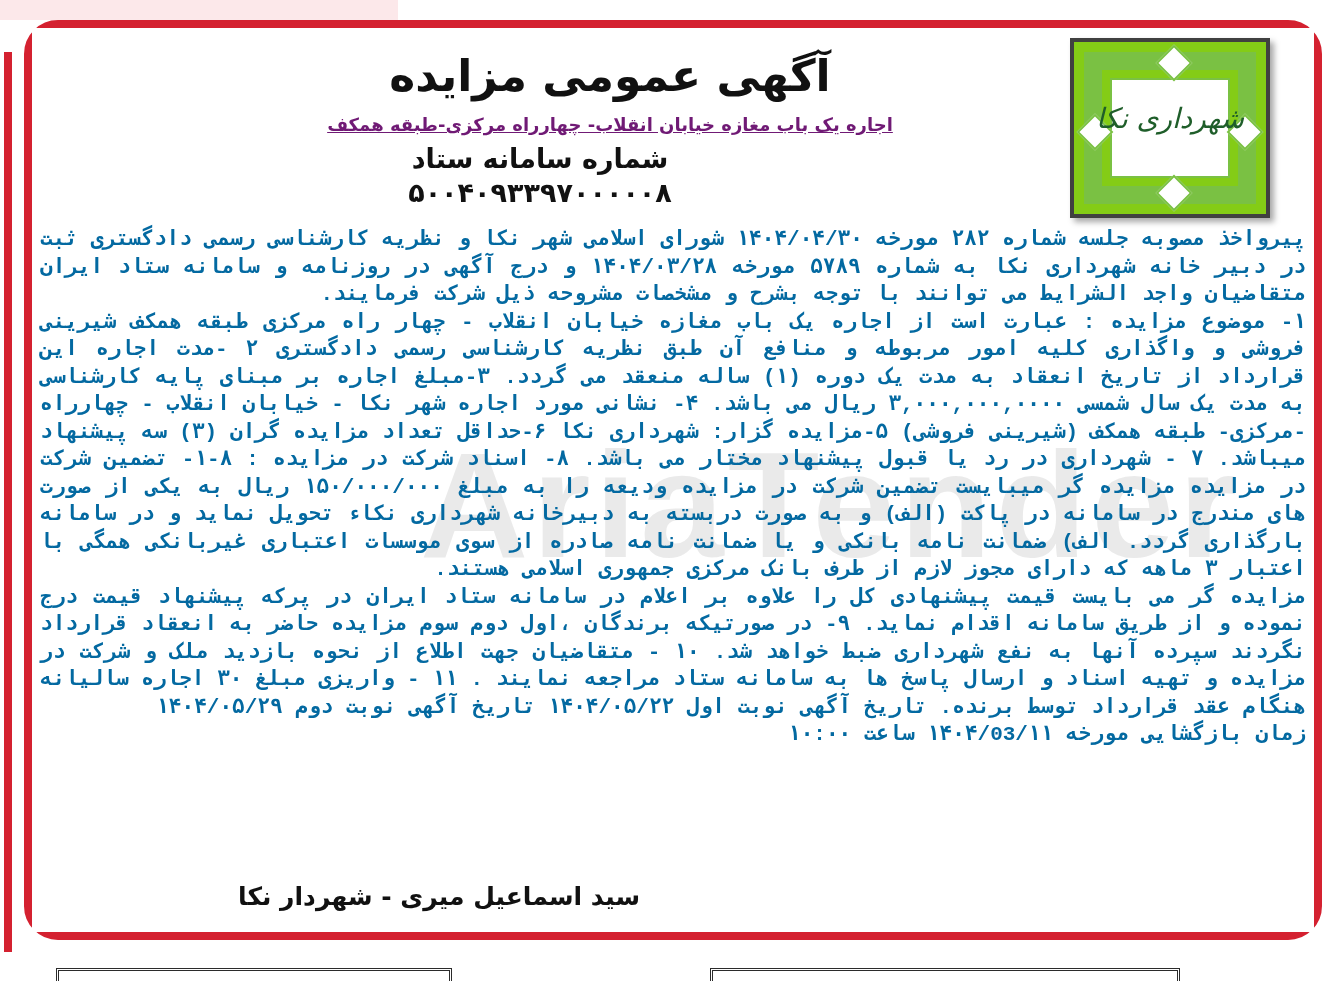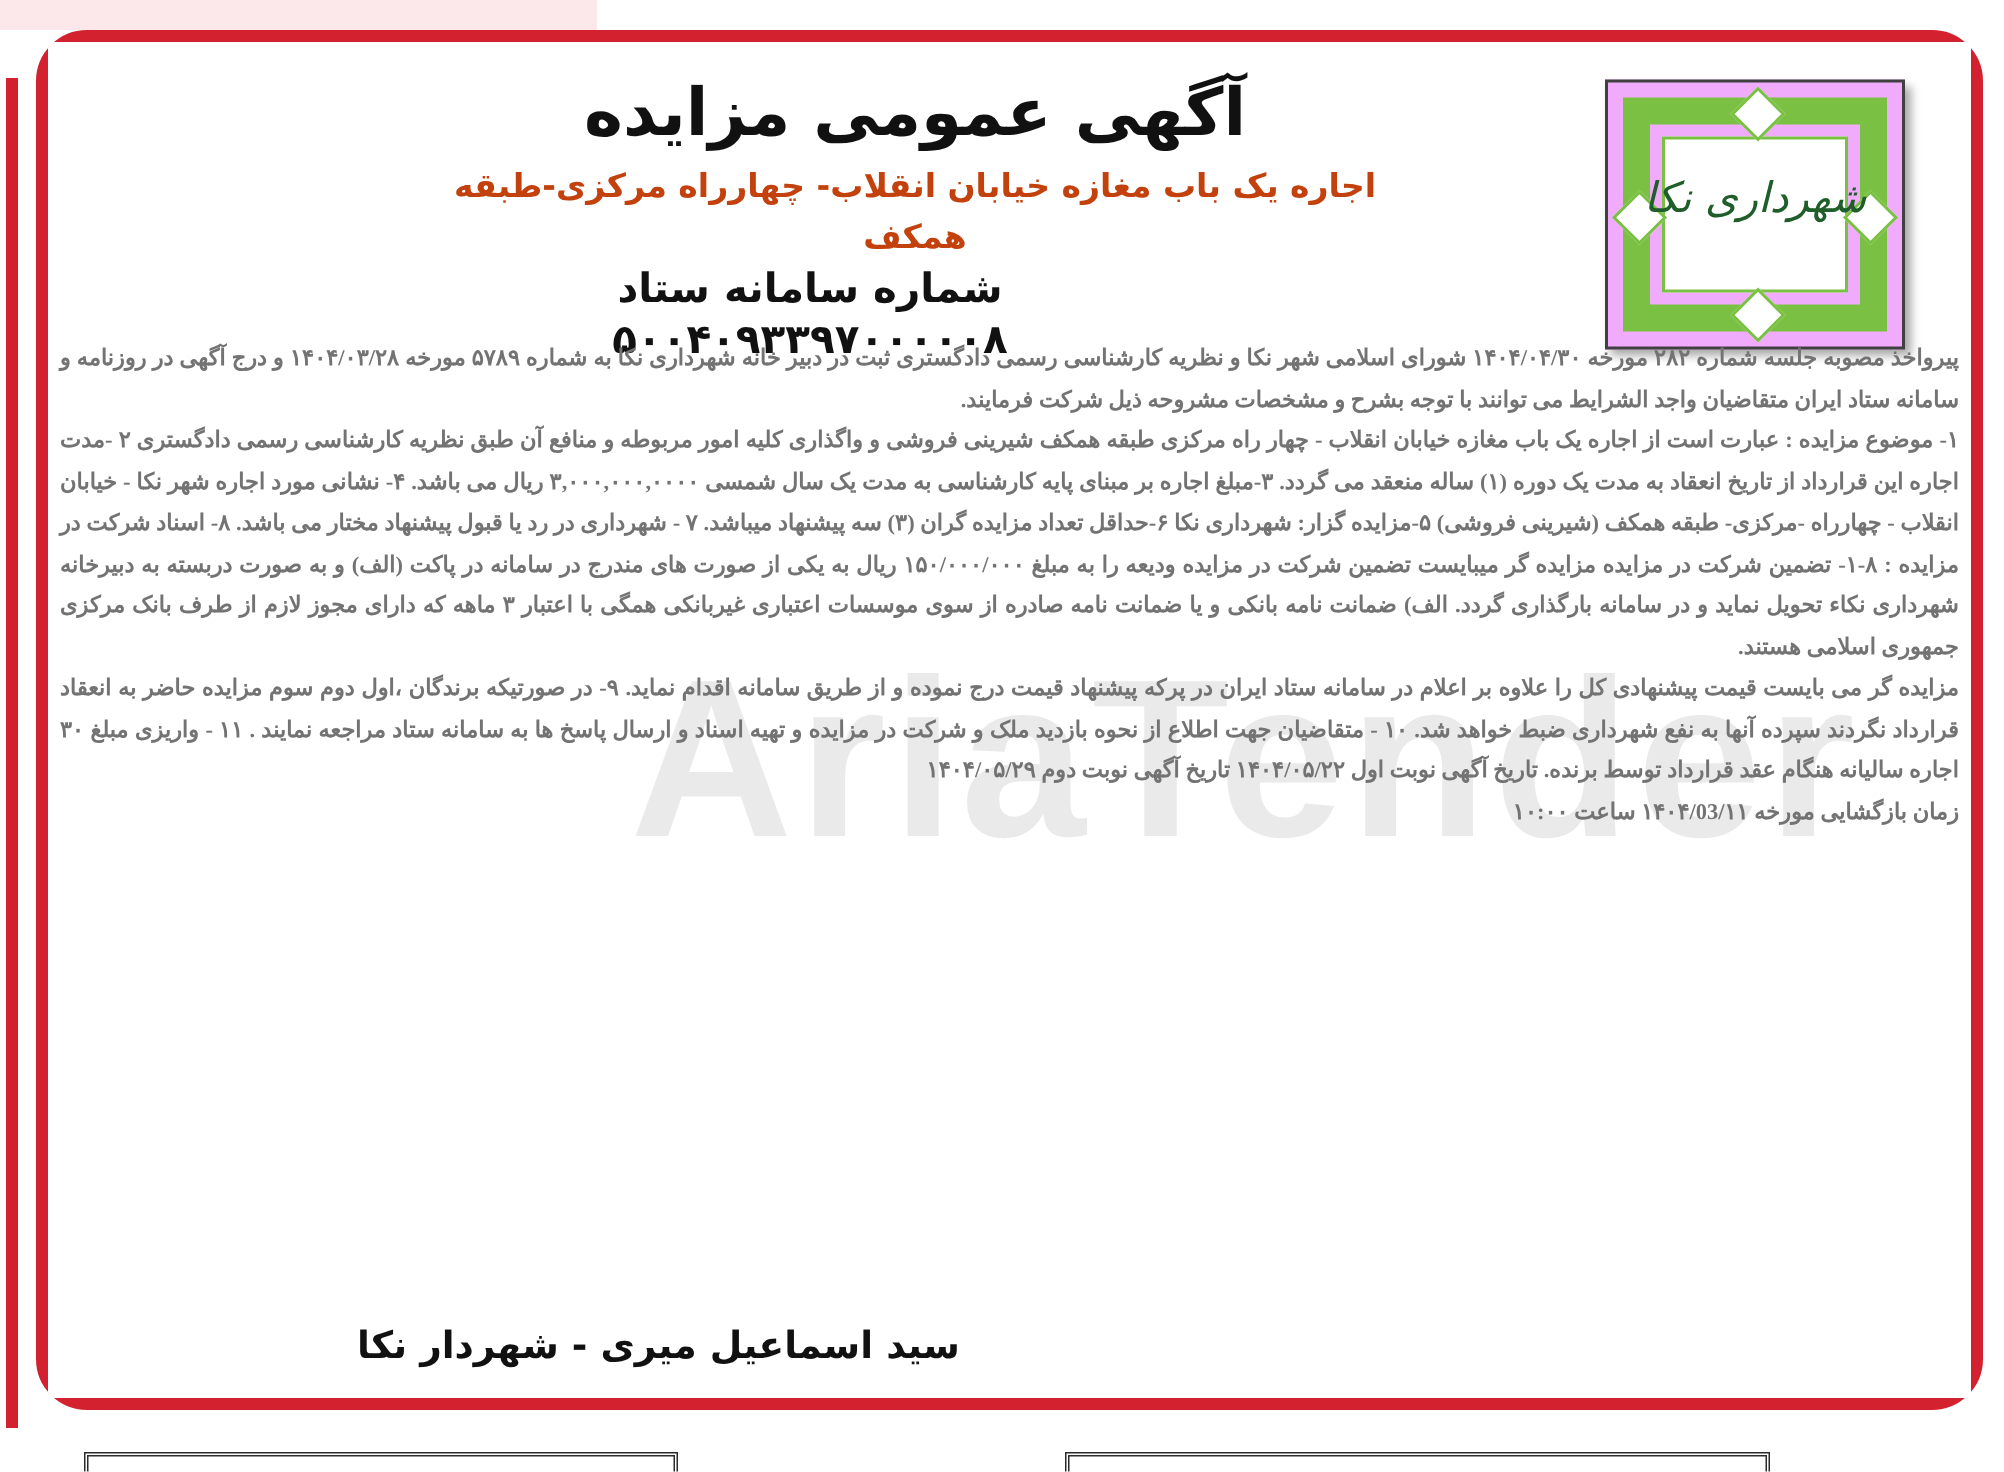--- a/index.html
+++ b/index.html
@@ -20,24 +20,23 @@
       position:absolute; left:24px; top:20px; width:1298px; height:920px;
       border:8px solid #d42130; box-sizing:border-box;
       border-radius:34px 34px 34px 34px;
     }
     .frame-inner-bg {
       position:absolute; left:32px; top:28px; width:1282px; height:904px;
       background:#ffffff;
     }
     .logo-box {
       position:absolute; left:1070px; top:38px; width:200px; height:180px;
-      border:2px solid #404040; background:#f0abfc;
+      border:4px solid #404040; background:#84cc16;
       box-shadow: 4px 4px 6px rgba(0,0,0,0.35);
       box-sizing:border-box;
-      margin-top:15px;
     }
     .logo-frame {
       position:absolute; left:10px; top:10px; right:10px; bottom:10px;
       border:18px solid #7ac143; box-sizing:border-box;
     }
     .logo-frame .inner {
       position:absolute; left:8px; top:8px; right:8px; bottom:8px;
       border:2px solid #7ac143; background:#fff;
     }
     .logo-diamond {
@@ -50,32 +49,32 @@
       color:#1f5e2a; direction:rtl;
     }
     .header {
       position:absolute; left:300px; top:48px; width:620px; direction:rtl; text-align:center;
     }
     .title {
       font-size:44px; font-weight:bold; color:#111; line-height:56px;
       font-family:"DejaVu Sans", sans-serif;
     }
     .subtitle {
-      font-size:22px; font-weight:bold; color:#c2410c; line-height:34px; margin-top:4px;
+      font-size:18px; font-weight:bold; color:#701a75; line-height:34px; margin-top:4px;text-decoration:underline;
     }
     .system-no {
       font-size:27px; font-weight:bold; color:#111; line-height:34px;
       text-align:center; padding-right:140px;
     }
     .body-text {
       position:absolute; left:40px; top:226px; width:1266px;
       direction:rtl; text-align:justify;
-      font-size:15px; font-weight:bold; color:#737373;
+      font-size:21px; font-weight:bold; color:#0369a1;
       line-height:27.5px;
-      font-family:Liberation Serif, serif;
+      font-family:Liberation Mono, monospace;
     }
     .body-text p { margin:0; }
     .body-text .first-line { padding-right:0; }
     .signature {
       position:absolute; left:40px; top:882px; width:600px; direction:rtl; text-align:right;
       font-size:25px; font-weight:bold; color:#111;
     }
     .watermark {
       position:absolute; left:420px; top:420px; width:560px; height:170px;
       color:rgba(160,160,160,0.22); font-size:150px; font-weight:bold;

